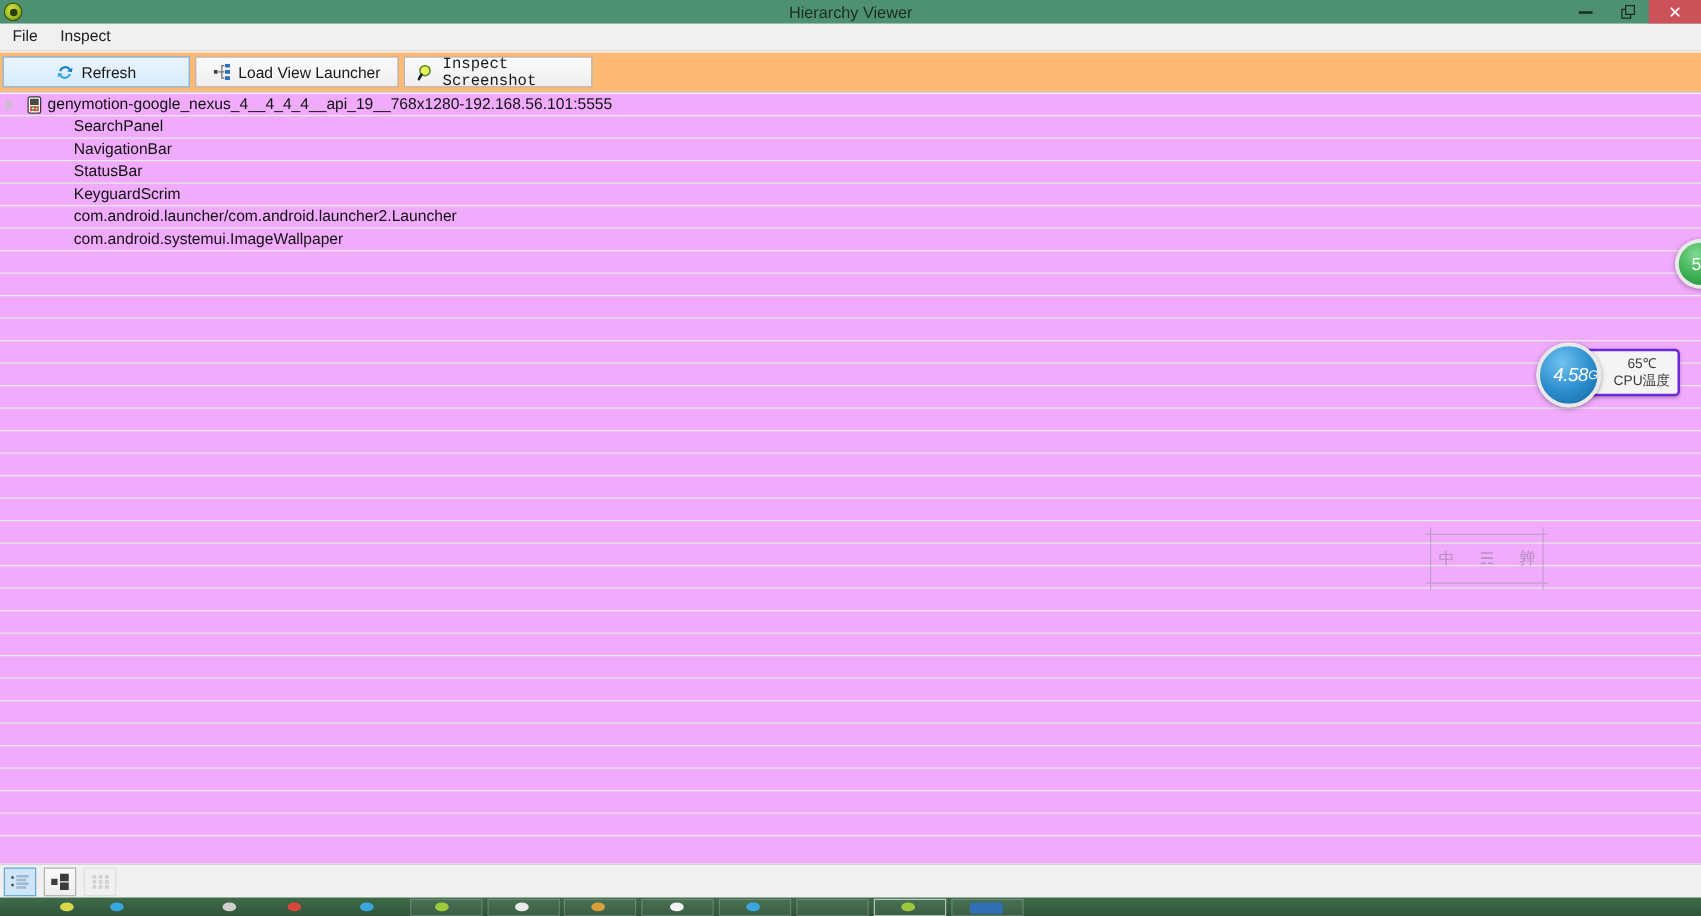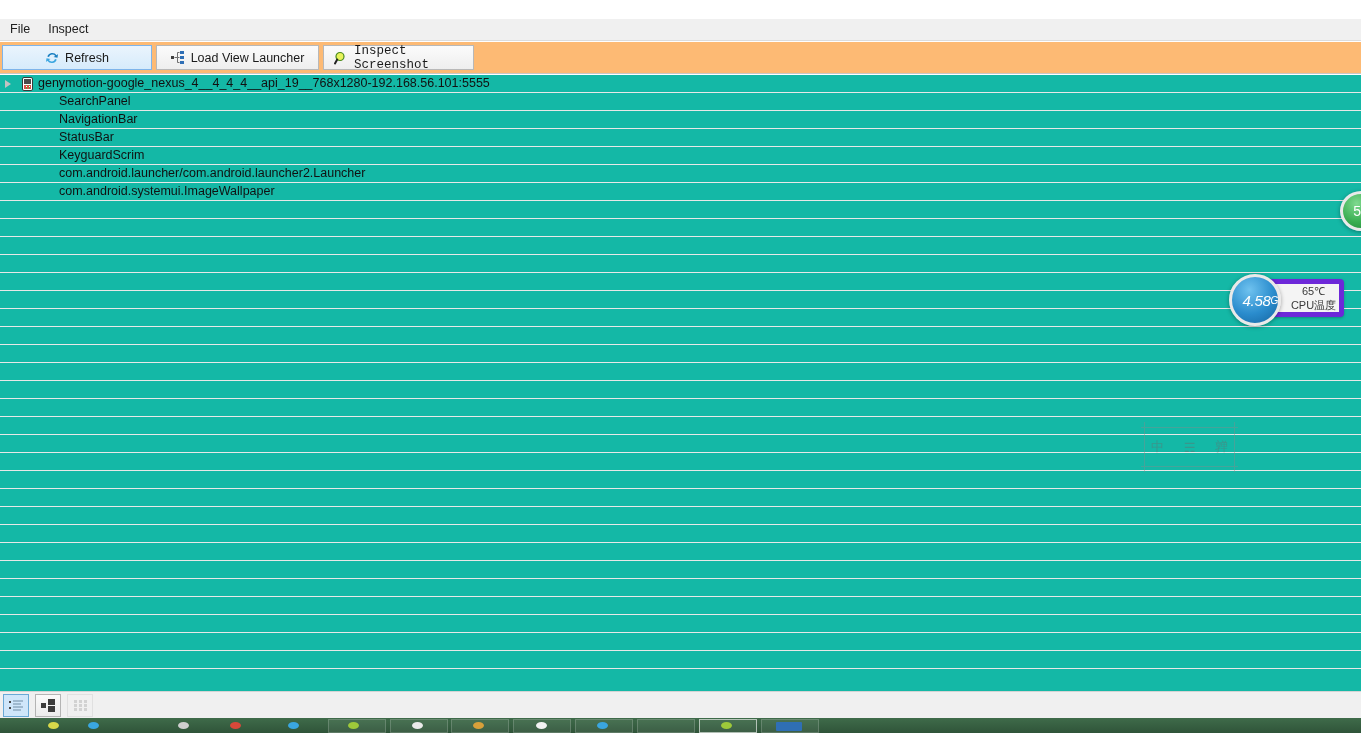--- a/index.html
+++ b/index.html
@@ -126,21 +126,21 @@
 
   .ico-refresh { position: relative; width: 14px; height: 14px; flex: 0 0 14px; }
   .ico-refresh svg { display: block; }
   .ico-hier { position: relative; width: 14px; height: 13px; flex: 0 0 14px; }
   .ico-search { position: relative; width: 14px; height: 14px; flex: 0 0 14px; }
 
   
   .treearea {
     position: absolute; left: 0; top: 75px;
     width: 1361px; height: 616px;
-    background: #14b8a6;
+    background: #f0abfc;
     overflow: hidden;
   }
   .row {
     position: relative;
     height: 18px;
     border-bottom: 1px solid #e8e8e8;
     box-sizing: border-box;
     display: flex; align-items: center;
     font-size: 12.5px;
     color: #111111;
@@ -247,21 +247,21 @@
 
   
   .cpu-widget {
     position: absolute; left: 1229px; top: 274px;
     width: 115px; height: 48px;
   }
   .cpu-panel {
     position: absolute; left: 28px; top: 5px;
     width: 87px; height: 38px;
     background: #f4f4f4;
-    border: 5px solid #6d28d9;
+    border: 2px solid #6d28d9;
     border-radius: 4px;
     box-sizing: border-box;
     box-shadow: 0 1px 3px rgba(0,0,0,0.25);
     display: flex; flex-direction: column;
     align-items: center; justify-content: center;
     padding-left: 26px;
   }
   .cpu-temp { font-size: 11px; color: #3a3a3a; line-height: 14px; }
   .cpu-label { font-size: 11px; color: #3a3a3a; line-height: 14px; }
   .cpu-circle {
@@ -311,20 +311,36 @@
   }
   .watermark::before { left: 3px; }
   .watermark::after { right: 3px; }
   .wm-g { font-family: "DejaVu Sans", sans-serif; }
 </style>
 </head>
 <body>
 
 <div id="app">
 
+  <div class="titlebar">
+    <div class="title-icon"></div>
+    <div class="title-text">Hierarchy Viewer</div>
+    <div class="win-btns">
+      <div class="win-btn">
+        <span class="glyph-min"></span>
+      </div>
+      <div class="win-btn">
+        <span class="glyph-restore">
+          <span class="b"></span>
+            <span class="t"></span>
+        </span>
+      </div>
+      <div class="win-btn close">✕</div>
+    </div>
+  </div>
 
   <div class="menubar">
     <div class="menu-item">File</div>
     <div class="menu-item">Inspect</div>
   </div>
 
   <div class="toolbar">
     <div class="tb-btn refresh">
       <span class="ico-refresh">
         <svg width="14" height="14" viewBox="0 0 14 14">

